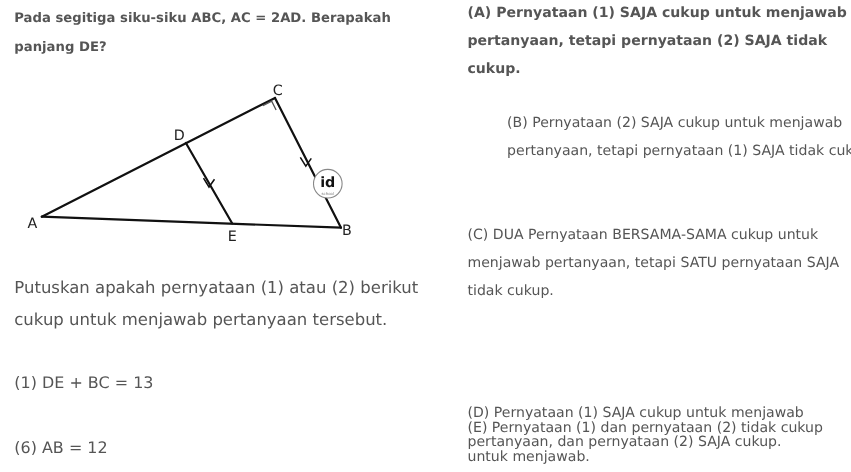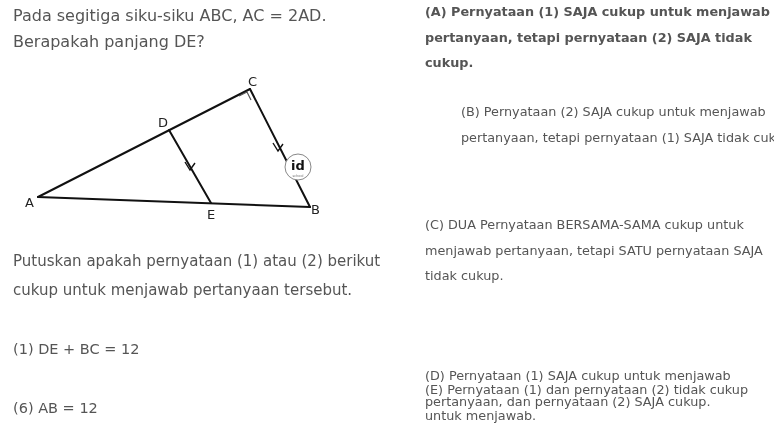--- a/index.html
+++ b/index.html
@@ -1,28 +1,28 @@
 <!DOCTYPE html>
 <html><head>
 <meta charset="utf-8">
 <style>
   html, body { margin:0; padding:0; background:#ffffff; }
   body { width:774px; height:429px; position:relative; overflow:hidden;
          font-family:"DejaVu Sans", "Liberation Sans", sans-serif; color:#555555; }
-  .q-intro { position:absolute; left:13px; top:3px; width:395px; font-size:16px; line-height:26px; }
+  .q-intro { position:absolute; left:13px; top:3px; width:395px; font-size:12px; line-height:26px;font-weight:bold; }
   .figure { position:absolute; left:0; top:65px; width:340px; height:165px; }
   .instr { position:absolute; left:13px; top:247px; width:400px; font-size:15px; line-height:29px; }
   .stmt { position:absolute; left:13px; font-size:14.5px; line-height:22px; }
   .stmt1 { top:338px; }
   .stmt2 { top:397px; }
   .options { position:absolute; left:425px; top:0px; width:345px; }
   .opt { position:absolute; left:0; width:345px; font-size:12.8px; line-height:25.5px; }
   .optA { top:-1px;font-weight:bold; }
   .optB { top:99px;margin-left:36px; }
-  .optC { top:201px;margin-top:11px; }
+  .optC { top:201px; }
   .optD { top:320px;margin-top:43px; }
   .optE { top:377px; }
   svg text { font-family:"DejaVu Sans", "Liberation Sans", sans-serif; }
 </style>
 </head>
 <body>
 
 <div class="q-intro">Pada segitiga siku-siku ABC, AC = 2AD. Berapakah panjang DE?</div>
 
 <div class="figure">
@@ -48,21 +48,21 @@
       <text x="25" y="207">A</text>
       <text x="311" y="214">B</text>
       <text x="248" y="86">C</text>
       <text x="158" y="127">D</text>
       <text x="207" y="219">E</text>
     </g>
   </svg>
 </div>
 
 <div class="instr">Putuskan apakah pernyataan (1) atau (2) berikut cukup untuk menjawab pertanyaan tersebut.</div>
-<div class="stmt stmt1">(1) DE + BC = 12</div>
+<div class="stmt stmt1">(1) DE + BC = 13</div>
 <div class="stmt stmt2">(6) AB = 12</div>
 
 <div class="options">
   <div class="opt optA">(A) Pernyataan (1) SAJA cukup untuk menjawab pertanyaan, tetapi pernyataan (2) SAJA tidak cukup.</div>
   <div class="opt optB">(B) Pernyataan (2) SAJA cukup untuk menjawab pertanyaan, tetapi pernyataan (1) SAJA tidak cukup.</div>
   <div class="opt optC">(C) DUA Pernyataan BERSAMA-SAMA cukup untuk menjawab pertanyaan, tetapi SATU pernyataan SAJA tidak cukup.</div>
   <div class="opt optD">(D) Pernyataan (1) SAJA cukup untuk menjawab pertanyaan, dan pernyataan (2) SAJA cukup.</div>
   <div class="opt optE">(E) Pernyataan (1) dan pernyataan (2) tidak cukup untuk menjawab.</div>
 </div>
 

